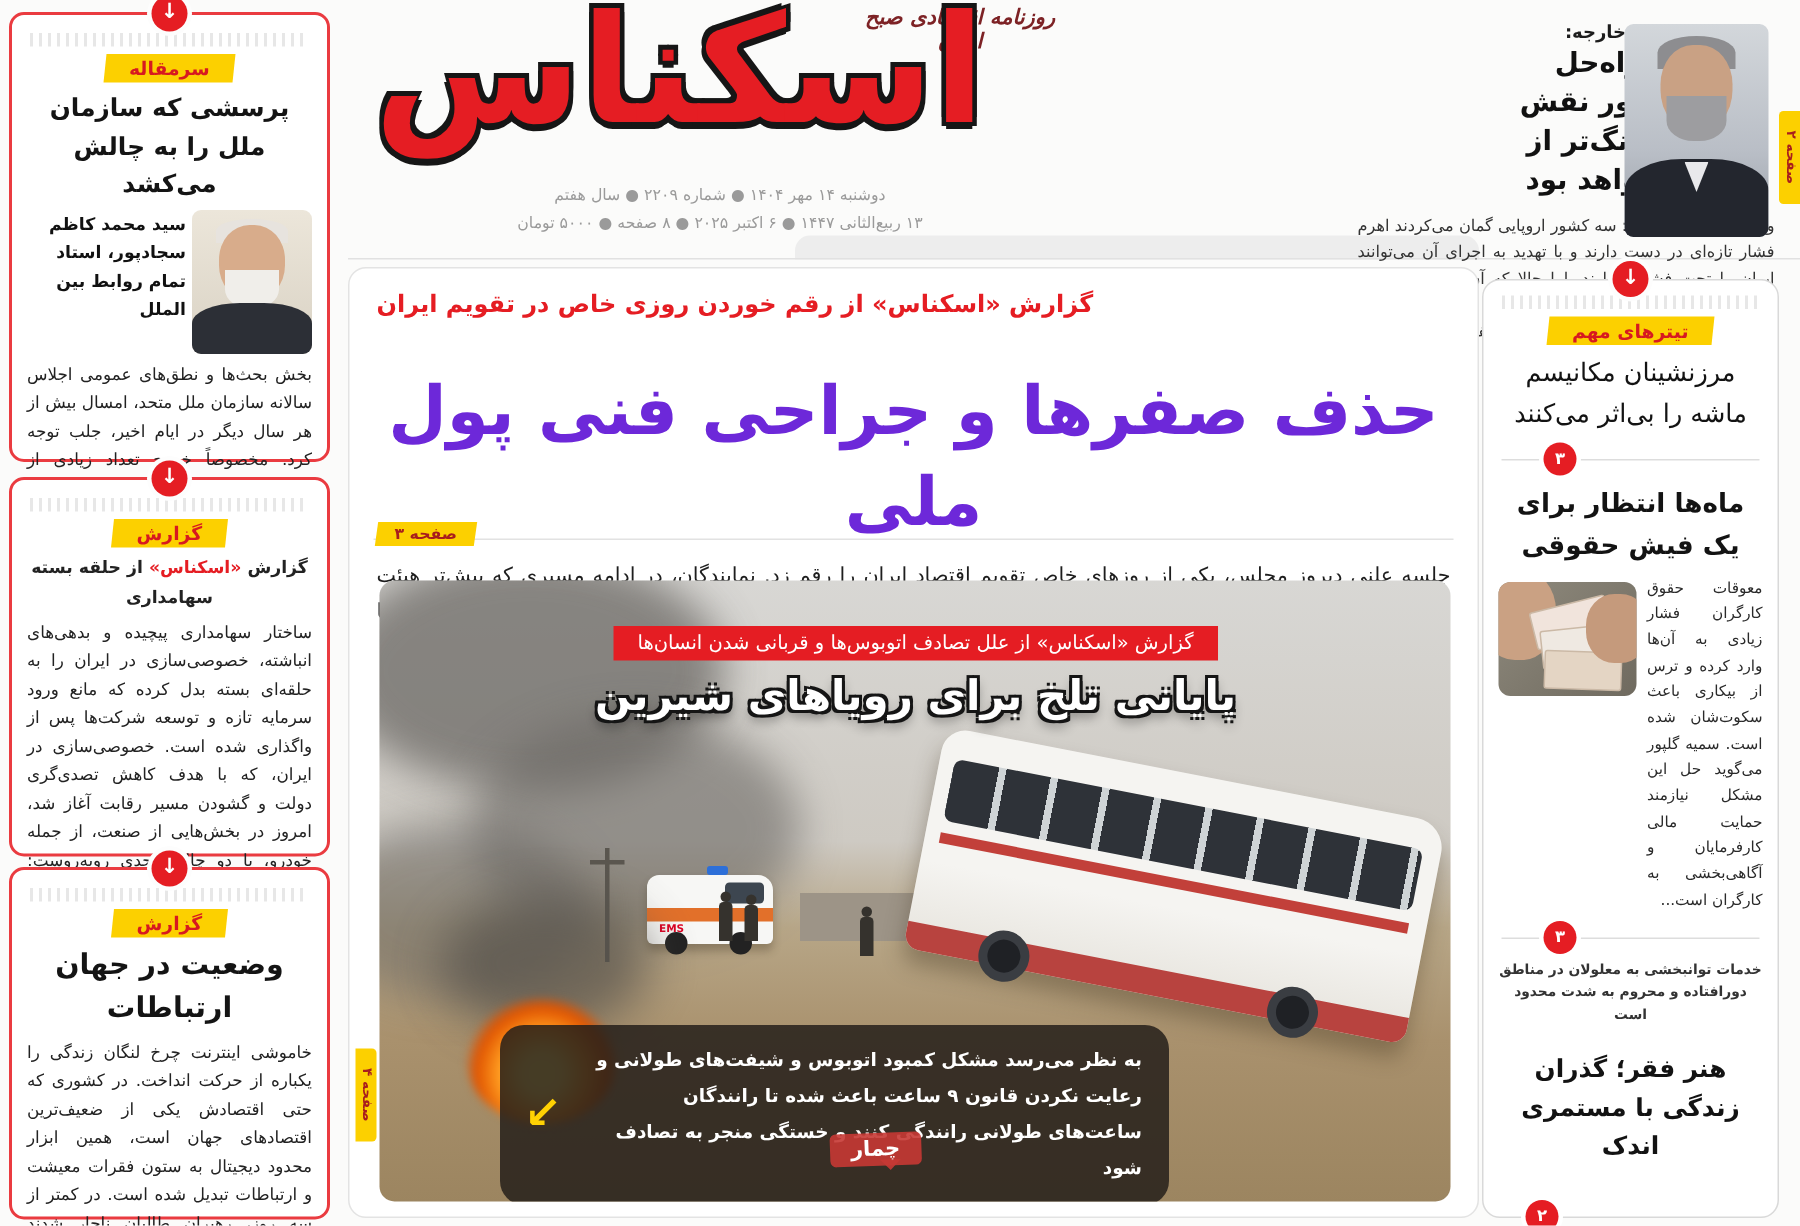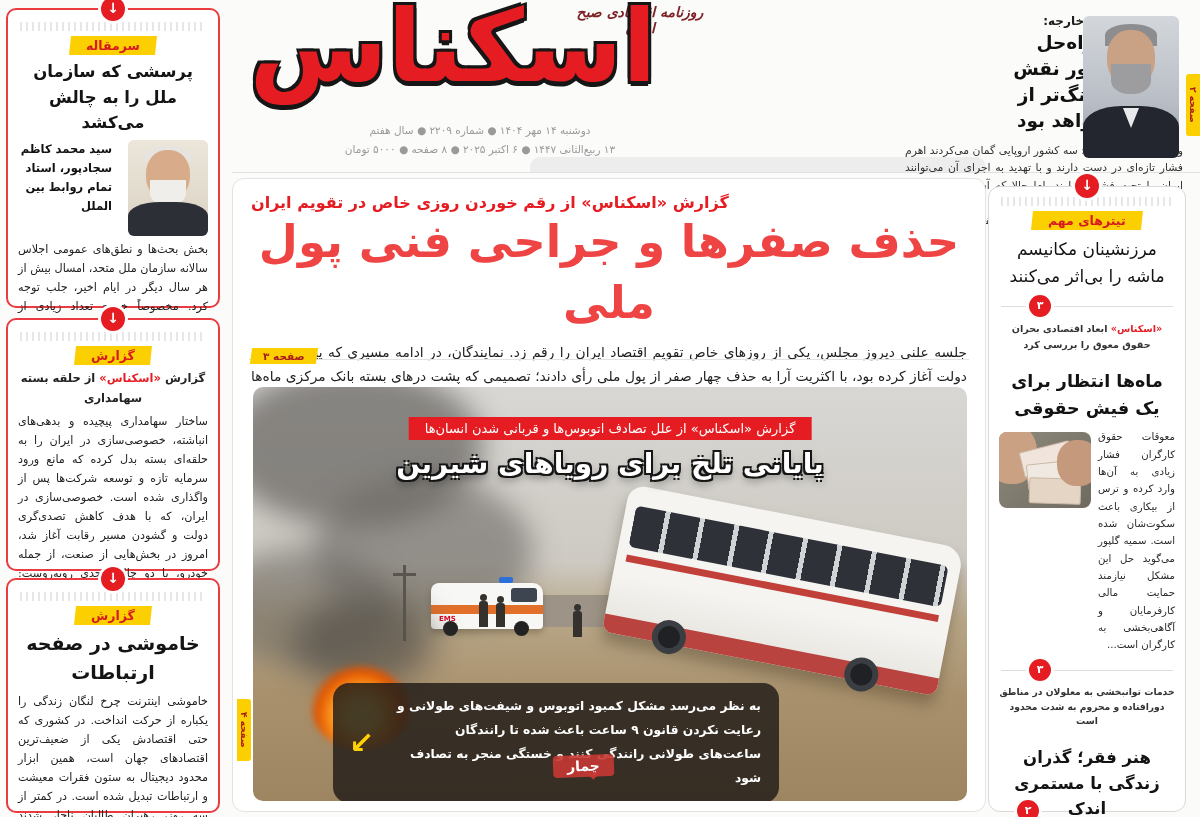--- a/index.html
+++ b/index.html
@@ -40,32 +40,32 @@
                   background:#e51d23; color:#fff; font-size:14px; font-weight:bold; text-align:center; line-height:23px; box-shadow:0 0 0 3px #fdfdfd; }
   .hatch { height:9px; margin:8px 2px 0; background:repeating-linear-gradient(90deg,#e7e7e7 0 2px,transparent 2px 6px); }
   .badge { display:table; margin:5px auto 4px; background:#fcd000; color:#d71920; font-size:12.5px; font-weight:bold; padding:2px 16px; transform:skewX(-6deg); }
   .badge span{ display:inline-block; transform:skewX(6deg); }
   .lhead { font-size:16.5px; font-weight:900; color:#141414; text-align:center; line-height:1.55; margin:4px 0; }
   .lkicker { font-size:11.5px; font-weight:bold; color:#222; text-align:center; line-height:1.7; margin-top:4px; }
   .lkicker .brand { color:#e51d23; }
   .lbody { font-size:11.2px; color:#222; line-height:1.7; text-align:justify; margin-top:4px; }
   .lfooter { margin-top:6px; text-align:center; font-size:10.5px; font-weight:bold; color:#e51d23; }
   .lfooter::before { content:"■ "; font-size:8px; }
-  .author-row { display:flex; gap:16px; margin-top:4px; }
+  .author-row { display:flex; gap:4px; margin-top:4px; }
   .author-txt { flex:1; font-size:11.5px; font-weight:bold; color:#111; line-height:1.65; text-align:right; }
   .author-photo { width:80px; height:96px; border-radius:6px; position:relative; overflow:hidden; background:linear-gradient(180deg,#ece6da,#d9d2c4); flex:none; }
   .author-photo .head { position:absolute; left:18px; top:10px; width:44px; height:50px; border-radius:46%; background:#d8ac8b; }
   .author-photo .hair { position:absolute; left:16px; top:6px; width:48px; height:16px; border-radius:50% 50% 0 0; background:#e7e3de; }
   .author-photo .beard { position:absolute; left:22px; top:40px; width:36px; height:26px; border-radius:0 0 50% 50%; background:#f0eeea; }
   .author-photo .suit { position:absolute; left:0; bottom:0; width:80px; height:34px; border-radius:40% 40% 0 0; background:#2c2f36; }
 
   
   .main-panel { left:232px; top:178px; width:754px; height:634px; background:#fff; border:1px solid #e3e3e3; border-radius:12px; padding:10px 18px; }
   .m-kicker { text-align:left; font-size:16px; font-weight:900; color:#e51d23; margin-top:4px; }
-  .m-head { text-align:center; font-size:45px; font-weight:900; color:#ef4444; line-height:1.35; letter-spacing:-1px; }
+  .m-head { text-align:center; font-size:45px; font-weight:900; color:#6d28d9; line-height:1.35; letter-spacing:-1px;margin-top:32px; }
   .m-body { font-size:13.8px; color:#1e1e1e; line-height:1.8; text-align:justify; margin-top:6px; }
   .page3row { position:absolute; left:16px; right:16px; top:180px; border-top:1px solid #e2e2e2; }
   .tab3 { position:absolute; left:2px; top:-12px; background:#fcd000; color:#a81d1d; font-size:10.5px; font-weight:bold; padding:2px 12px; transform:skewX(-8deg); }
   .tab3 span{ display:inline-block; transform:skewX(8deg); }
   .sidetab4 { position:absolute; left:4px; top:520px; width:14px; height:62px; background:#fcd000; color:#a81d1d; font-size:9px; font-weight:bold;
               writing-mode:vertical-rl; text-align:center; line-height:14px; border-radius:0 3px 3px 0; z-index:5; }
 
   
   .photo { left:20px; top:208px; width:714px; height:414px; border-radius:10px; overflow:hidden;
            background:linear-gradient(180deg,#d8d7d4 0%,#cecac3 42%,#b7a687 56%,#a9916d 74%,#9c8560 100%); }
@@ -78,21 +78,21 @@
   .pole { left:150px; top:178px; width:3px; height:76px; background:#5a564f; }
   .pole::after { content:""; position:absolute; left:-10px; top:8px; width:23px; height:3px; background:#5a564f; }
   .busbody { right:14px; top:128px; width:340px; height:150px; transform:rotate(11deg); background:linear-gradient(180deg,#f5f4f1 0 60%,#e6e3dc 100%);
              border-radius:16px 20px 10px 10px; box-shadow:0 10px 14px rgba(60,45,25,.35); }
   .busbody .win { position:absolute; left:10px; right:12px; top:20px; height:42px; border-radius:6px;
                   background:repeating-linear-gradient(90deg,#2e3238 0 30px,#cfd4d6 30px 35px); }
   .busbody .stripe { position:absolute; left:10px; right:12px; top:70px; height:7px; background:#c2403a; }
   .busbody .skirt { position:absolute; left:0; right:0; bottom:0; height:18px; background:#b8433f; border-radius:0 0 10px 10px; }
   .busbody .w1,.busbody .w2 { position:absolute; bottom:-10px; width:34px; height:34px; border-radius:50%; background:#1f2125; border:6px solid #3a3d42; }
   .busbody .w1 { left:50px; } .busbody .w2 { right:60px; }
-  .amb { left:178px; top:196px; width:112px; height:46px; background:#f7f7f5; border-radius:8px 10px 4px 4px; box-shadow:0 4px 6px rgba(60,45,25,.3); }
+  .amb { left:178px; top:196px; width:84px; height:46px; background:#f7f7f5; border-radius:8px 10px 4px 4px; box-shadow:0 4px 6px rgba(60,45,25,.3); }
   .amb .or { position:absolute; left:0; right:0; top:22px; height:9px; background:#e2702a; }
   .amb .win { position:absolute; right:6px; top:5px; width:26px; height:14px; background:#3d4650; border-radius:3px; }
   .amb .lt { position:absolute; right:30px; top:-6px; width:14px; height:6px; background:#2d6fd8; border-radius:2px; }
   .amb .ems { position:absolute; left:8px; top:32px; font-size:7px; font-weight:bold; color:#d02; }
   .amb .w1,.amb .w2 { position:absolute; bottom:-7px; width:15px; height:15px; border-radius:50%; background:#222; }
   .amb .w1 { left:12px; } .amb .w2 { right:14px; }
   .fire { left:58px; top:278px; width:100px; height:84px; border-radius:50%; filter:blur(3px);
           background:radial-gradient(circle at 50% 60%, #ffe066 0 18%, #ff9b1f 40%, #e05300 62%, rgba(90,40,10,.0) 75%); }
   .fsmoke { left:40px; top:210px; width:140px; height:90px; background:#55514b; border-radius:50%; filter:blur(16px); opacity:.7; }
   .person { background:#35322d; border-radius:3px 3px 0 0; }
@@ -189,21 +189,21 @@
   <div class="lbody">ساختار سهامداری پیچیده و بدهی‌های انباشته، خصوصی‌سازی در ایران را به حلقه‌ای بسته بدل کرده که مانع ورود سرمایه تازه و توسعه شرکت‌ها پس از واگذاری شده است. خصوصی‌سازی در ایران، که با هدف کاهش تصدی‌گری دولت و گشودن مسیر رقابت آغاز شد، امروز در بخش‌هایی از صنعت، از جمله خودرو، با دو چالش جدی روبه‌روست: ساختار سهامداری پیچیده و بسته که مالکیت را در حلقه‌ای محدود حفظ می‌کند...</div>
   <div class="lfooter">صفحه ۶ را بخوانید</div>
 </div>
 
 <div class="abs lbox lbox3">
   <div class="arrow-circle">↓</div>
   <div class="hatch"></div>
   <div class="badge">
       <span>گزارش</span>
     </div>
-  <div class="lhead" style="font-size:19px;">خاموشی در صفحه ارتباطات</div>
+  <div class="lhead" style="font-size:19px;">وضعیت در جهان ارتباطات</div>
   <div class="lbody">خاموشی اینترنت چرخ لنگان زندگی را یکباره از حرکت انداخت. در کشوری که حتی اقتصادش یکی از ضعیف‌ترین اقتصادهای جهان است، همین ابزار محدود دیجیتال به ستون فقرات معیشت و ارتباطات تبدیل شده است. در کمتر از سه روز، رهبران طالبان ناچار شدند عقب‌نشینی کنند و اینترنت دوباره وصل شد...</div>
 
 </div>
 
 <div class="abs main-panel">
   <div class="m-kicker">گزارش «اسکناس» از رقم خوردن روزی خاص در تقویم ایران</div>
   <div class="m-head">حذف صفرها و جراحی فنی پول ملی</div>
   <div class="m-body">جلسه علنی دیروز مجلس، یکی از روزهای خاص تقویم اقتصاد ایران را رقم زد. نمایندگان، در ادامه مسیری که پیش‌تر هیئت دولت آغاز کرده بود، با اکثریت آرا به حذف چهار صفر از پول ملی رأی دادند؛ تصمیمی که پشت درهای بسته بانک مرکزی ماه‌ها بررسی شده و حالا به فضای علنی کشور رسیده است...</div>
   <div class="page3row">
     <div class="tab3"><span>صفحه ۳</span></div>
@@ -251,23 +251,20 @@
   <div class="hatch"></div>
   <div class="badge">
       <span>تیترهای مهم</span>
     </div>
 
   <div class="rhead1">مرزنشینان مکانیسم ماشه را بی‌اثر می‌کنند</div>
   <div class="rsep">
     <div class="numcircle">۳</div>
   </div>
 
-  <div class="rkicker">
-    <span class="brand">«اسکناس»</span><span> ابعاد اقتصادی بحران حقوق معوق را بررسی کرد</span>
-  </div>
   <div class="rhead2" style="font-size:17.5px;">ماه‌ها انتظار برای یک فیش حقوقی</div>
   <div class="rrow">
     <div class="rbody">معوقات حقوق کارگران فشار زیادی به آن‌ها وارد کرده و ترس از بیکاری باعث سکوت‌شان شده است. سمیه گلپور می‌گوید حل این مشکل نیازمند حمایت مالی کارفرمایان و آگاهی‌بخشی به کارگران است...</div>
     <div class="money">
       <div class="hand1"></div>
       <div class="n1"></div>
       <div class="n2"></div>
       <div class="n3"></div>
       <div class="hand2"></div>
     </div>

